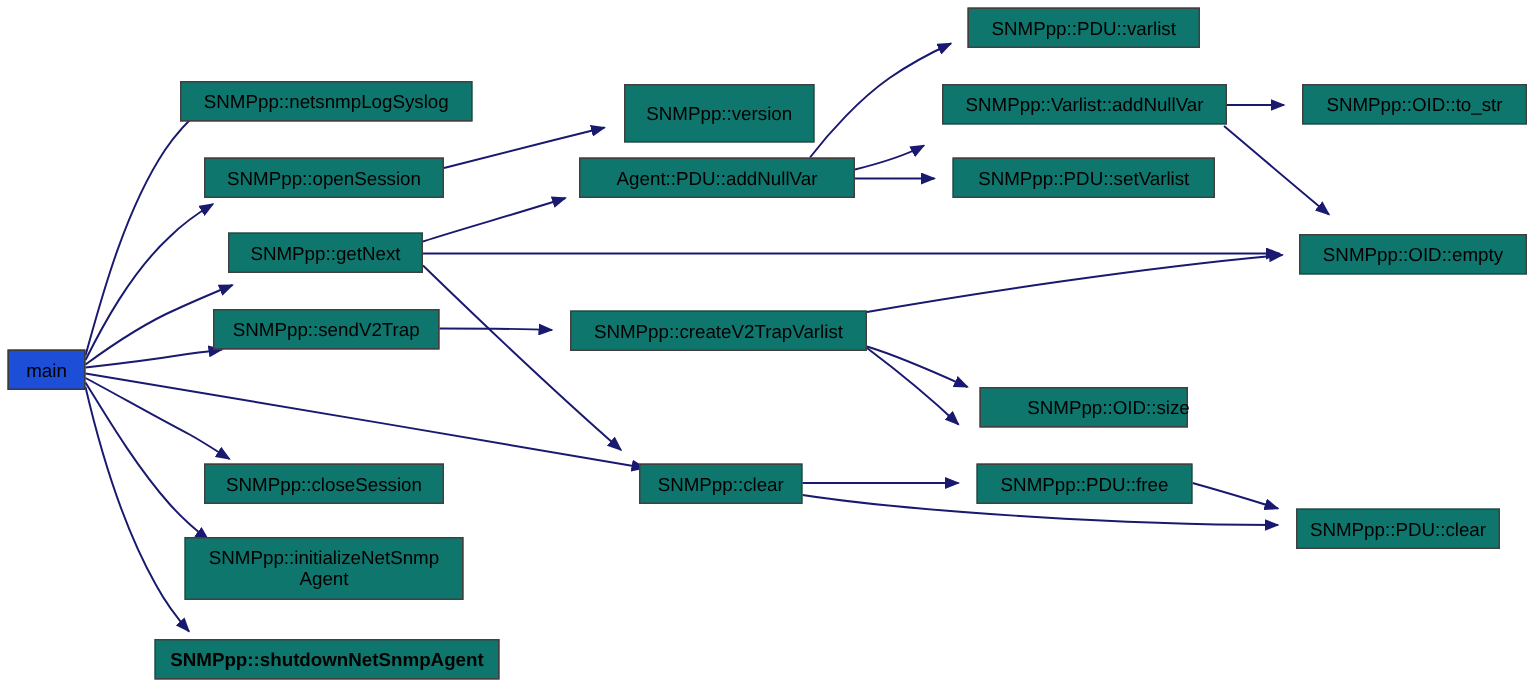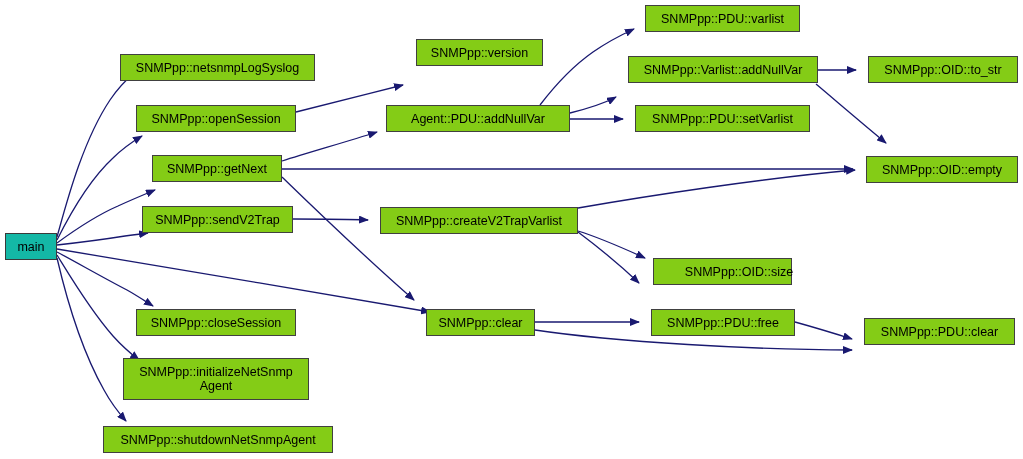--- a/index.html
+++ b/index.html
@@ -18,35 +18,35 @@
   #edges {
     position: absolute;
     left: 0;
     top: 0;
     width: 1023px;
     height: 459px;
   }
   .node {
     position: absolute;
     box-sizing: border-box;
-    background: #84cc16;
+    background: #0f766e;
     border: 1px solid #404040;
     display: flex;
     align-items: center;
     justify-content: center;
     text-align: center;
     color: #000000;
     font-size: 12.5px;
     line-height: 14px;
     letter-spacing: 0px;
     white-space: pre-line;
     z-index: 5;
   }
   .node.root {
-    background: #14b8a6;
+    background: #1d4ed8;
     border: 1px solid #3a3a3a;
   }
   .node .nlabel {
     display: block;
     padding: 0 4px;
   }
 </style>
 </head>
 <body>
 
@@ -86,27 +86,27 @@
   </svg>
   <div id="node-layer">
       <div class="node root" style="left: 5px; top: 233px; width: 52px; height: 27px;"><span class="nlabel">main</span></div>
       <div class="node" style="left: 120px; top: 54px; width: 195px; height: 27px;"><span class="nlabel">SNMPpp::netsnmpLogSyslog</span></div>
       <div class="node" style="left: 136px; top: 105px; width: 160px; height: 27px;"><span class="nlabel">SNMPpp::openSession</span></div>
       <div class="node" style="left: 152px; top: 155px; width: 130px; height: 27px;"><span class="nlabel">SNMPpp::getNext</span></div>
       <div class="node" style="left: 142px; top: 206px; width: 151px; height: 27px;"><span class="nlabel">SNMPpp::sendV2Trap</span></div>
       <div class="node" style="left: 136px; top: 309px; width: 160px; height: 27px;"><span class="nlabel">SNMPpp::closeSession</span></div>
       <div class="node" style="left: 123px; top: 358px; width: 186px; height: 42px;"><span class="nlabel">SNMPpp::initializeNetSnmp
 Agent</span></div>
-      <div class="node" style="left: 103px; top: 426px; width: 230px; height: 27px;"><span class="nlabel">SNMPpp::shutdownNetSnmpAgent</span></div>
-      <div class="node" style="left: 416px; top: 39px; width: 127px; height: 27px;"><span class="nlabel">SNMPpp::version</span></div>
+      <div class="node" style="left: 103px; top: 426px; width: 230px; height: 27px; font-weight: bold;"><span class="nlabel">SNMPpp::shutdownNetSnmpAgent</span></div>
+      <div class="node" style="left: 416px; top: 56px; width: 127px; height: 39px;"><span class="nlabel">SNMPpp::version</span></div>
       <div class="node" style="left: 386px; top: 105px; width: 184px; height: 27px;"><span class="nlabel">Agent::PDU::addNullVar</span></div>
       <div class="node" style="left: 380px; top: 207px; width: 198px; height: 27px;"><span class="nlabel">SNMPpp::createV2TrapVarlist</span></div>
       <div class="node" style="left: 426px; top: 309px; width: 109px; height: 27px;"><span class="nlabel">SNMPpp::clear</span></div>
       <div class="node" style="left: 645px; top: 5px; width: 155px; height: 27px;"><span class="nlabel">SNMPpp::PDU::varlist</span></div>
       <div class="node" style="left: 628px; top: 56px; width: 190px; height: 27px;"><span class="nlabel">SNMPpp::Varlist::addNullVar</span></div>
       <div class="node" style="left: 635px; top: 105px; width: 175px; height: 27px;"><span class="nlabel">SNMPpp::PDU::setVarlist</span></div>
       <div class="node" style="left: 653px; top: 258px; width: 139px; height: 27px; padding-left: 33px;"><span class="nlabel">SNMPpp::OID::size</span></div>
       <div class="node" style="left: 651px; top: 309px; width: 144px; height: 27px;"><span class="nlabel">SNMPpp::PDU::free</span></div>
       <div class="node" style="left: 868px; top: 56px; width: 150px; height: 27px;"><span class="nlabel">SNMPpp::OID::to_str</span></div>
       <div class="node" style="left: 866px; top: 156px; width: 152px; height: 27px;"><span class="nlabel">SNMPpp::OID::empty</span></div>
-      <div class="node" style="left: 864px; top: 318px; width: 151px; height: 27px;"><span class="nlabel">SNMPpp::PDU::clear</span></div>
+      <div class="node" style="left: 864px; top: 339px; width: 136px; height: 27px;"><span class="nlabel">SNMPpp::PDU::clear</span></div>
     </div>
 </div>
 
 </body></html>

